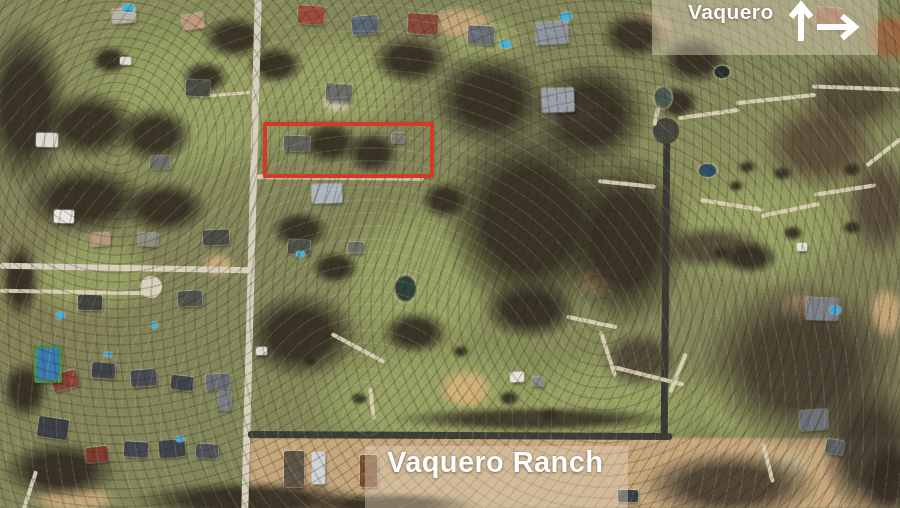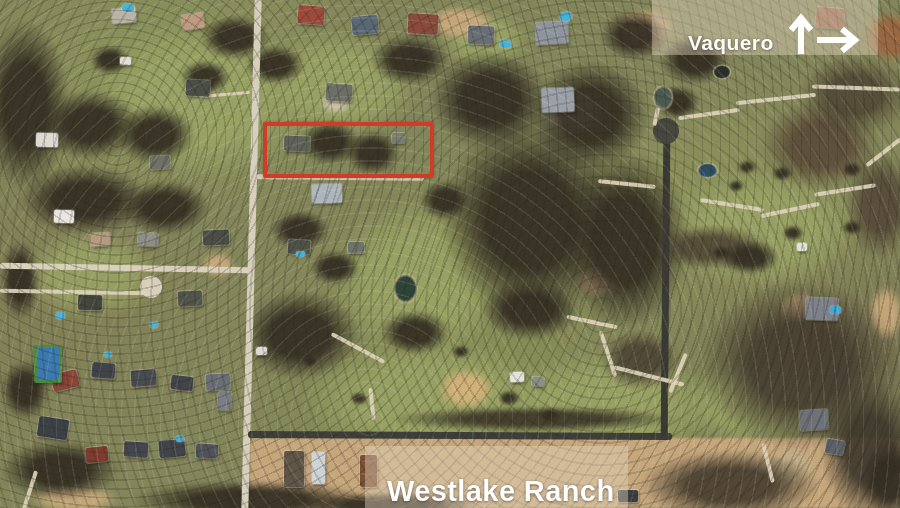--- a/index.html
+++ b/index.html
@@ -35,21 +35,21 @@
   .feat-house{background:var(--c,#565a52);border-radius:2px;
     box-shadow:0 0 0 1px rgba(255,255,255,.25), 1px 2px 3px rgba(20,16,10,.5);}
   .feat-pond{background:radial-gradient(closest-side, var(--c,#2e4438) 0 68%, rgba(205,188,150,.55) 86%, transparent 100%);border-radius:50%;}
   .feat-pool{background:var(--c,#49b0d6);border-radius:40%;box-shadow:0 0 2px rgba(255,255,255,.65);}
   .feat-court{background:var(--c,#3a7ab0);border:3px solid #4c8a44;border-radius:2px;box-shadow:1px 2px 3px rgba(20,16,10,.4);}
 
   #annotation-layer{position:absolute;inset:0;z-index:4;pointer-events:none;}
   .highlight-box{position:absolute;border-radius:2px;box-shadow:0 0 3px rgba(0,0,0,.25);}
 
   #label-layer{position:absolute;inset:0;z-index:5;}
-  .label-box{position:absolute;display:flex;align-items:flex-end;
+  .label-box{position:absolute;display:flex;align-items:flex-start;
     background:rgba(228,215,191,.42);filter:none;}
   .label-text{color:#fff;font-weight:700;letter-spacing:.4px;
     text-shadow:0 1px 3px rgba(60,50,35,.55), 0 0 1px rgba(60,50,35,.4);white-space:nowrap;}
   .arrows{display:flex;align-items:flex-start;margin-left:14px;}
   .arrows svg{display:block;}
   .arrow-right{margin-top:13px;margin-left:2px;}
 </style>
 </head>
 <body>
 
@@ -230,16 +230,16 @@
       <span class="arrows">
         <svg width="26" height="42" viewBox="0 0 26 42">
           <path d="M13 41 L13 7 M3 17 L13 5 L23 17" fill="none" stroke="#ffffff" stroke-width="6"></path>
         </svg>
         <svg class="arrow-right" width="44" height="28" viewBox="0 0 44 28">
           <path d="M1 14 L37 14 M26 3 L39 14 L26 25" fill="none" stroke="#ffffff" stroke-width="6"></path>
         </svg>
       </span>
     </div>
     <div class="label-box" style="left: 365px; top: 446px; width: 263px; height: 62px; padding-left: 22px; box-sizing: border-box;">
-      <span class="label-text" style="font-size: 29px;">Westlake Ranch</span>
+      <span class="label-text" style="font-size: 29px;">Vaquero Ranch</span>
     </div>
   </div>
 </div>
 
 </body></html>

